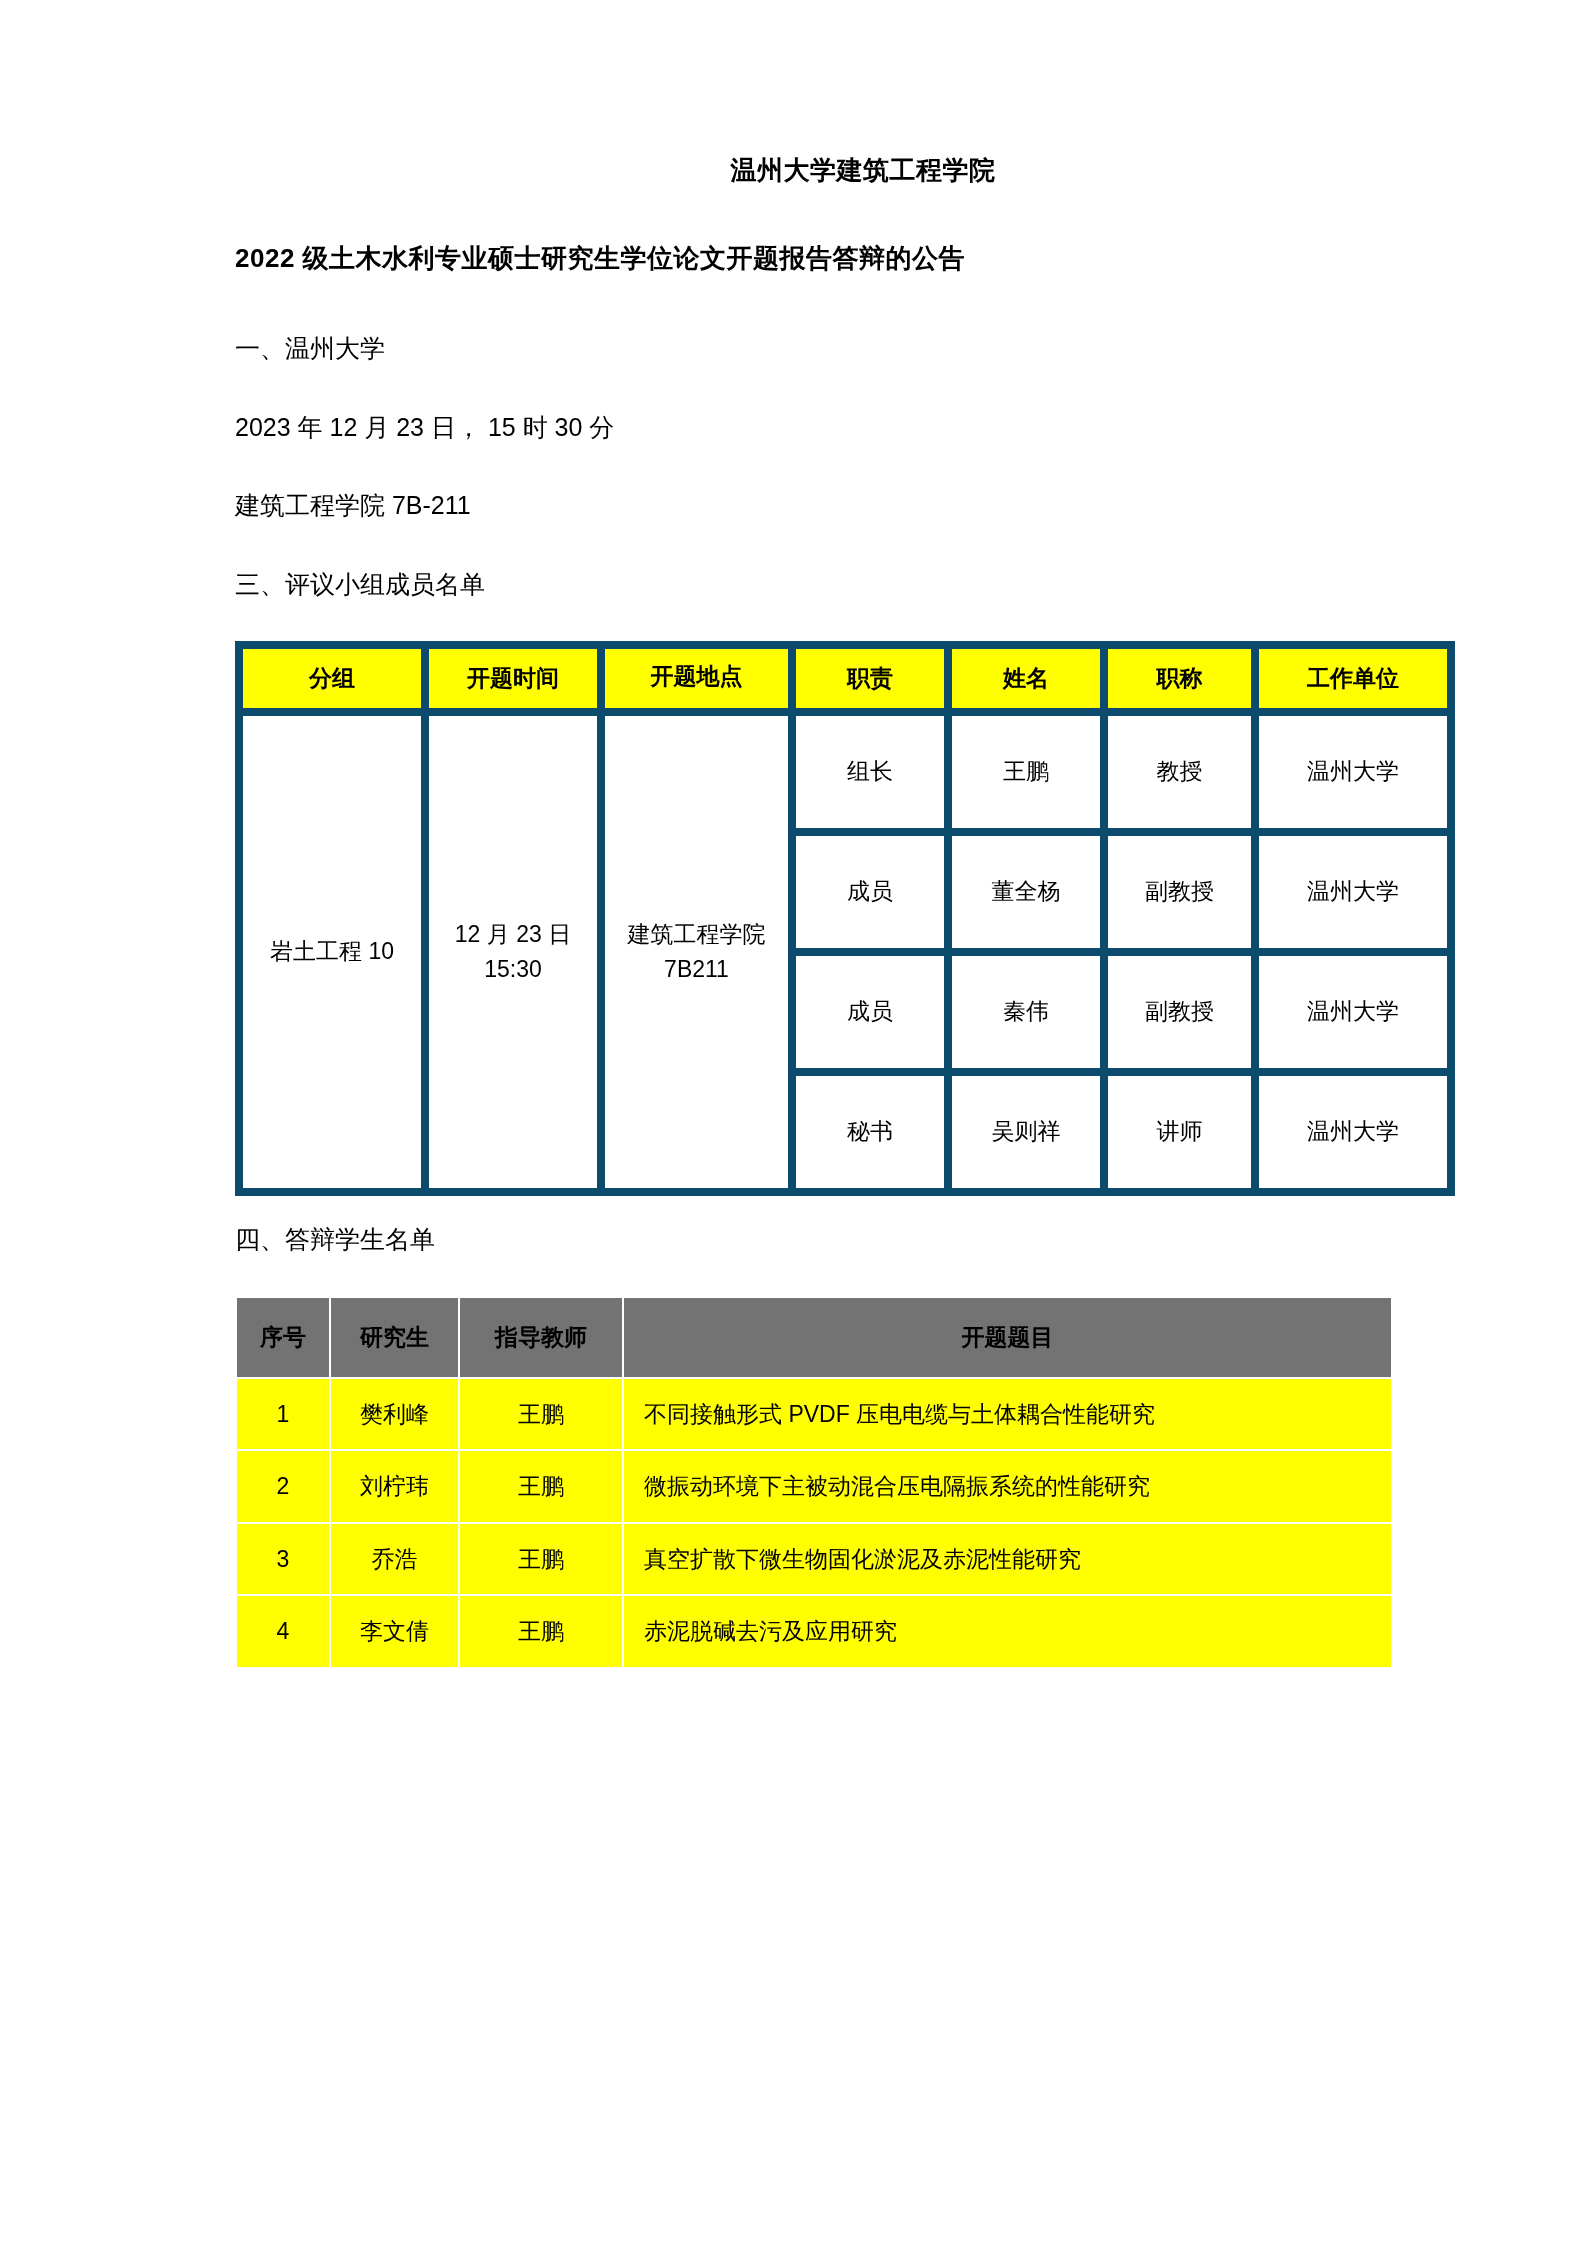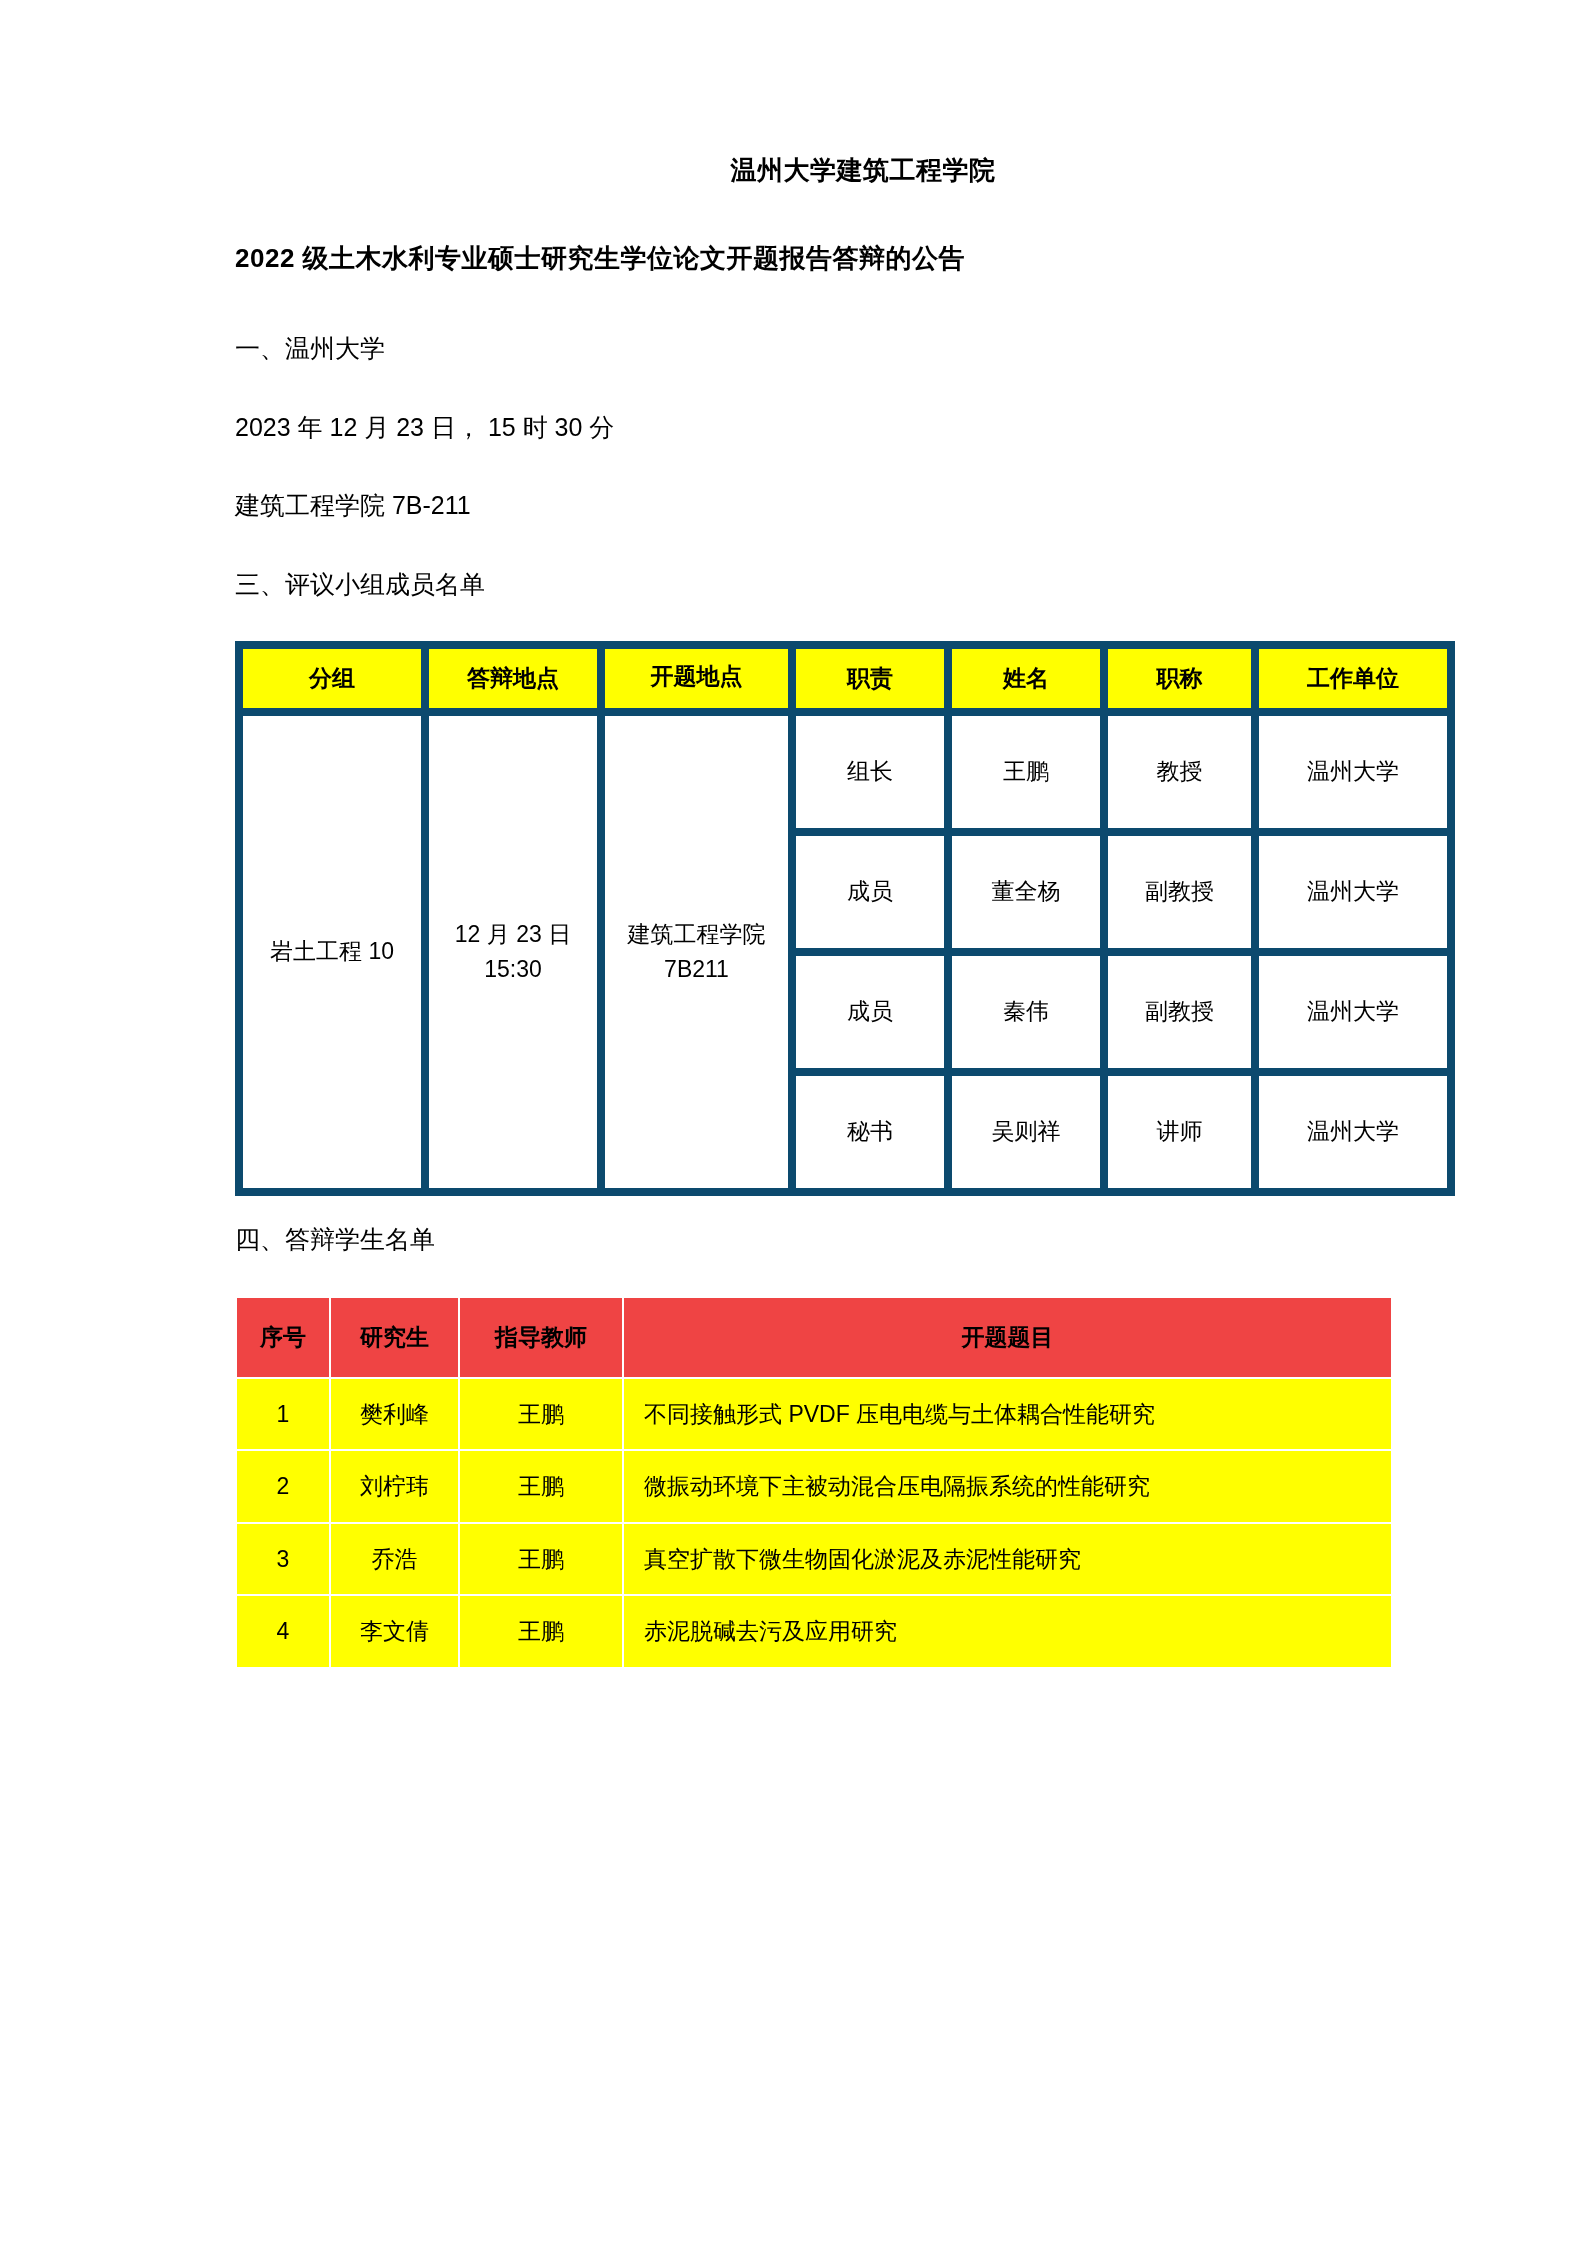--- a/index.html
+++ b/index.html
@@ -97,21 +97,21 @@
     border: none;
   }
   .students td {
     border: 2px solid #ffffff;
     font-size: 23px;
     line-height: 1.5;
     padding: 18px 6px;
     vertical-align: middle;
   }
   .students thead td {
-    background: #ef4444;
+    background: #737373;
     font-weight: bold;
     text-align: center;
     padding: 22px 6px;
   }
   .students tbody td {
     background: #ffff00;
     text-align: center;
   }
   .students tbody td.topic {
     text-align: left;
@@ -134,21 +134,21 @@
   <div class="para">2023 年 12 月 23 日， 15 时 30 分</div>
 
   <div class="para">建筑工程学院 7B-211</div>
 
   <div class="section-head">三、评议小组成员名单</div>
 
   <table class="committee">
     <thead>
       <tr>
         <td class="c-w1">分组</td>
-        <td class="c-w2">答辩地点</td>
+        <td class="c-w2">开题时间</td>
         <td class="c-w3">开题地点</td>
         <td class="c-w4">职责</td>
         <td class="c-w5">姓名</td>
         <td class="c-w6">职称</td>
         <td class="c-w7">工作单位</td>
       </tr>
     </thead>
     <tbody>
       <tr class="body-row">
         <td rowspan="4" class="tall">岩土工程 10</td>

